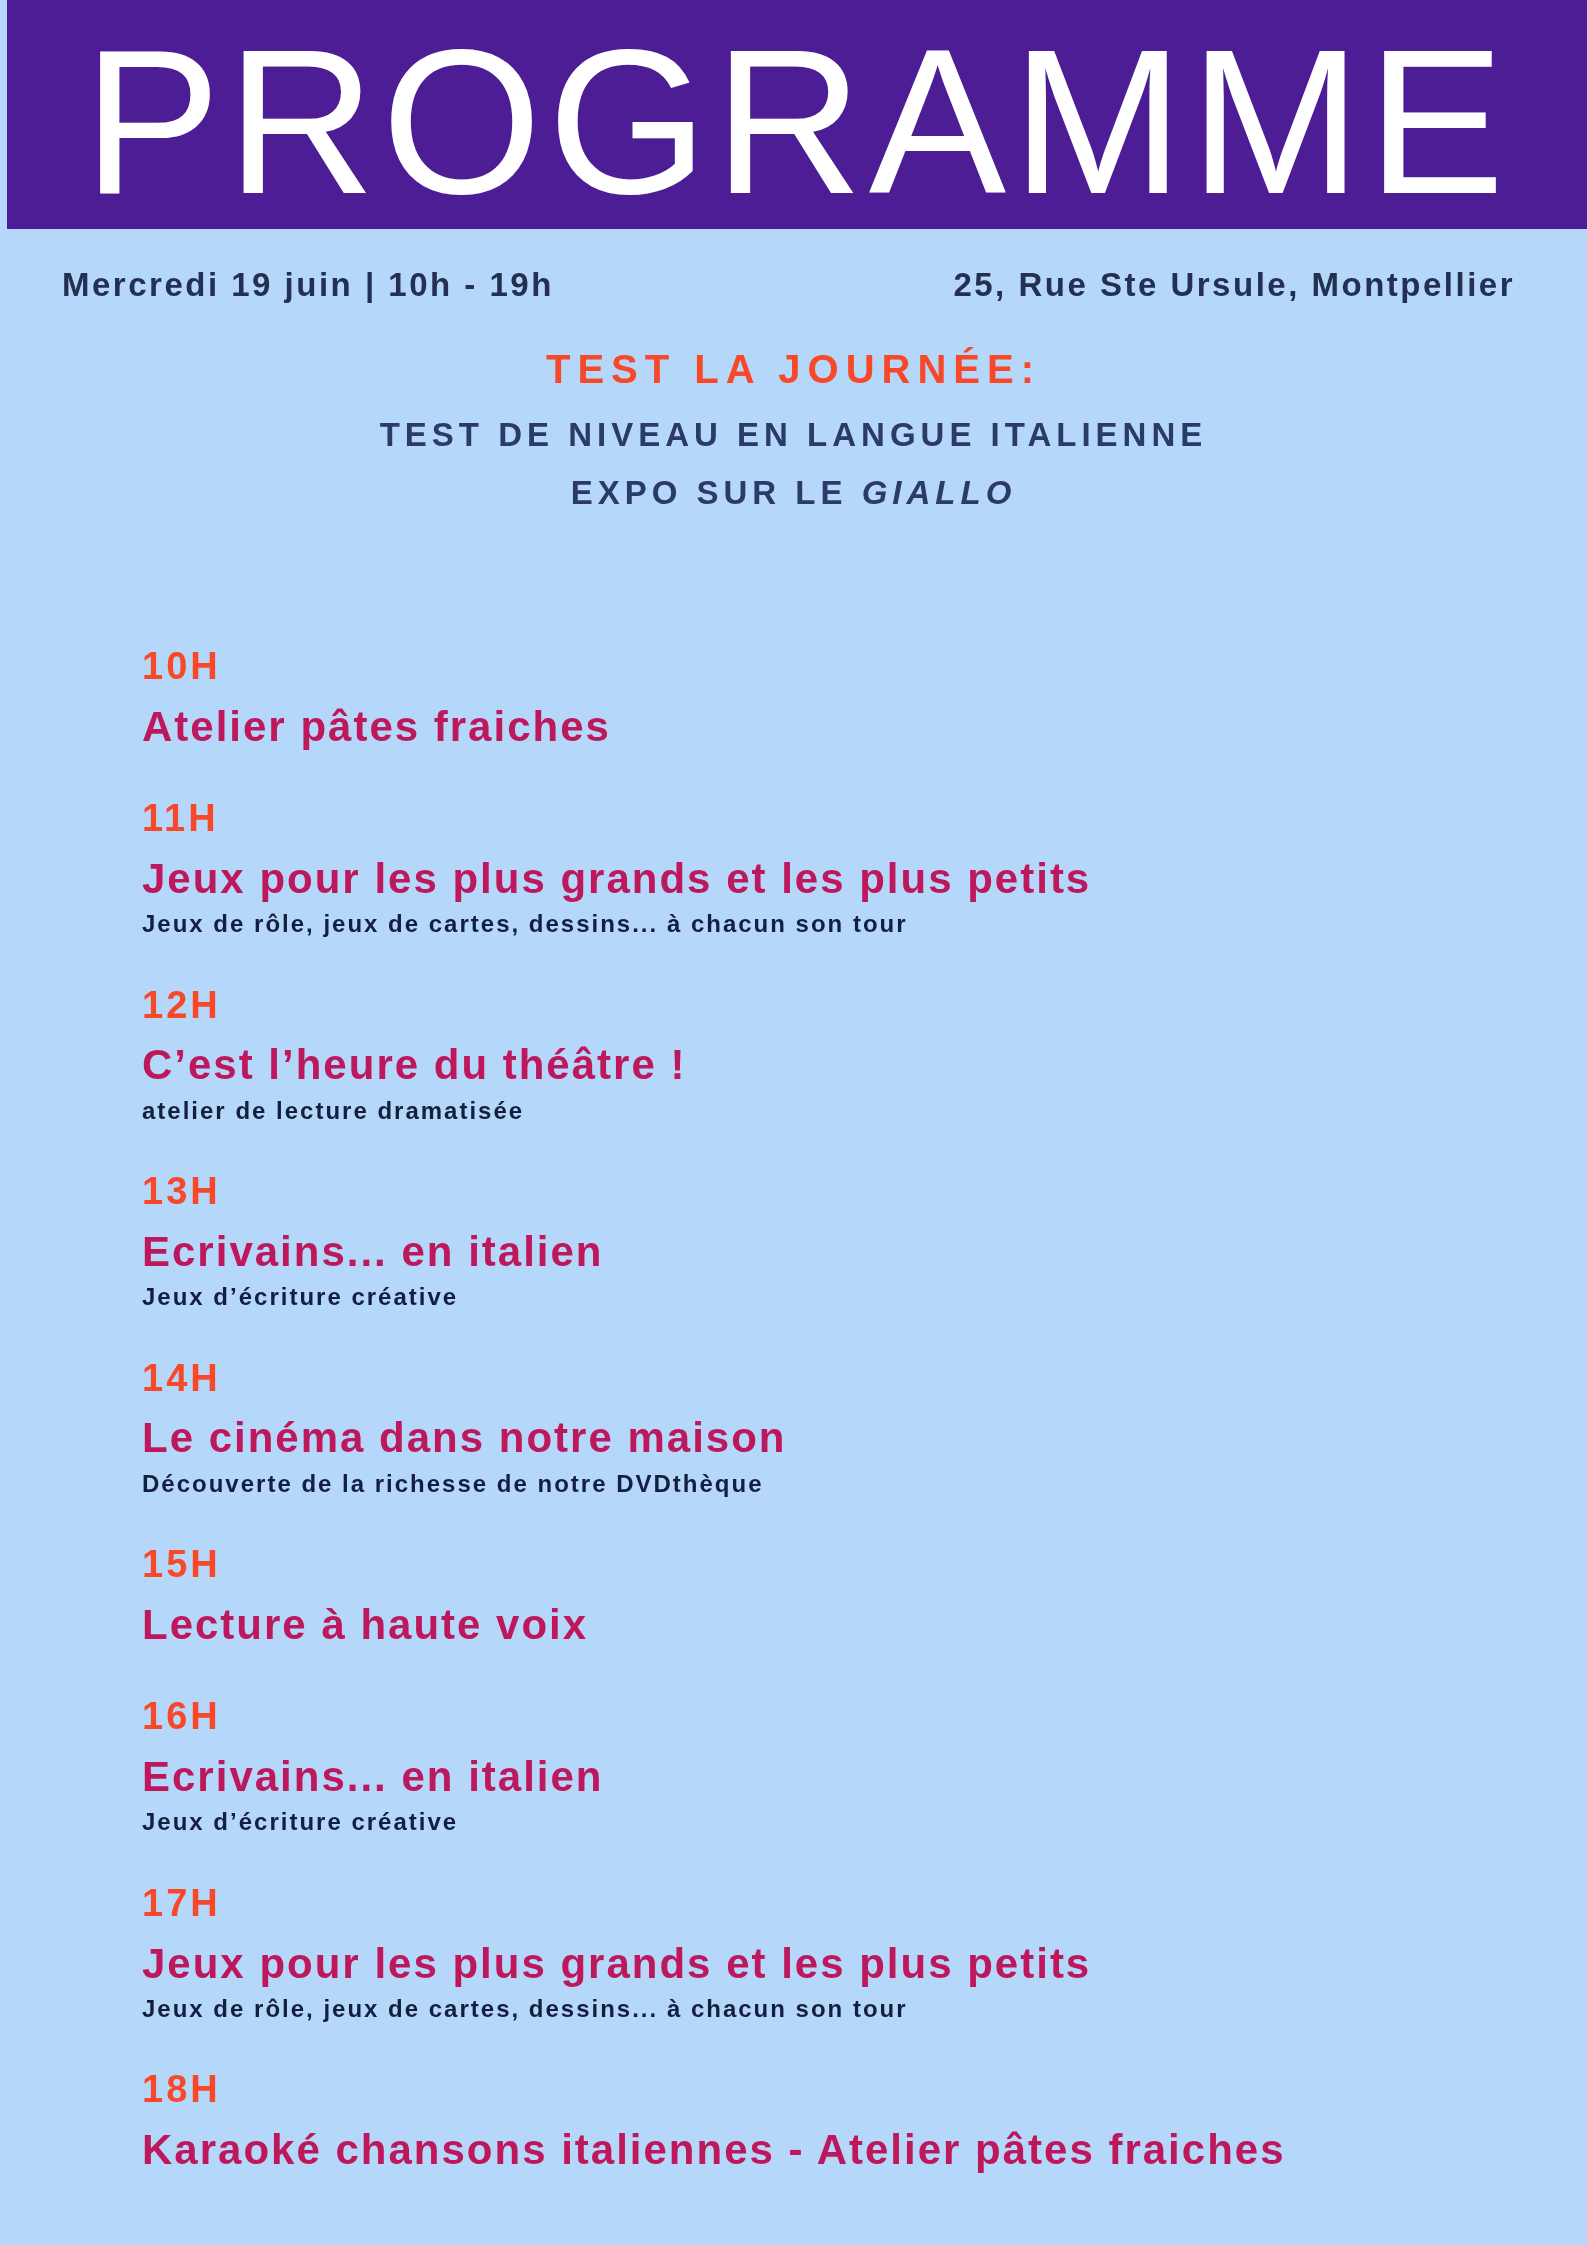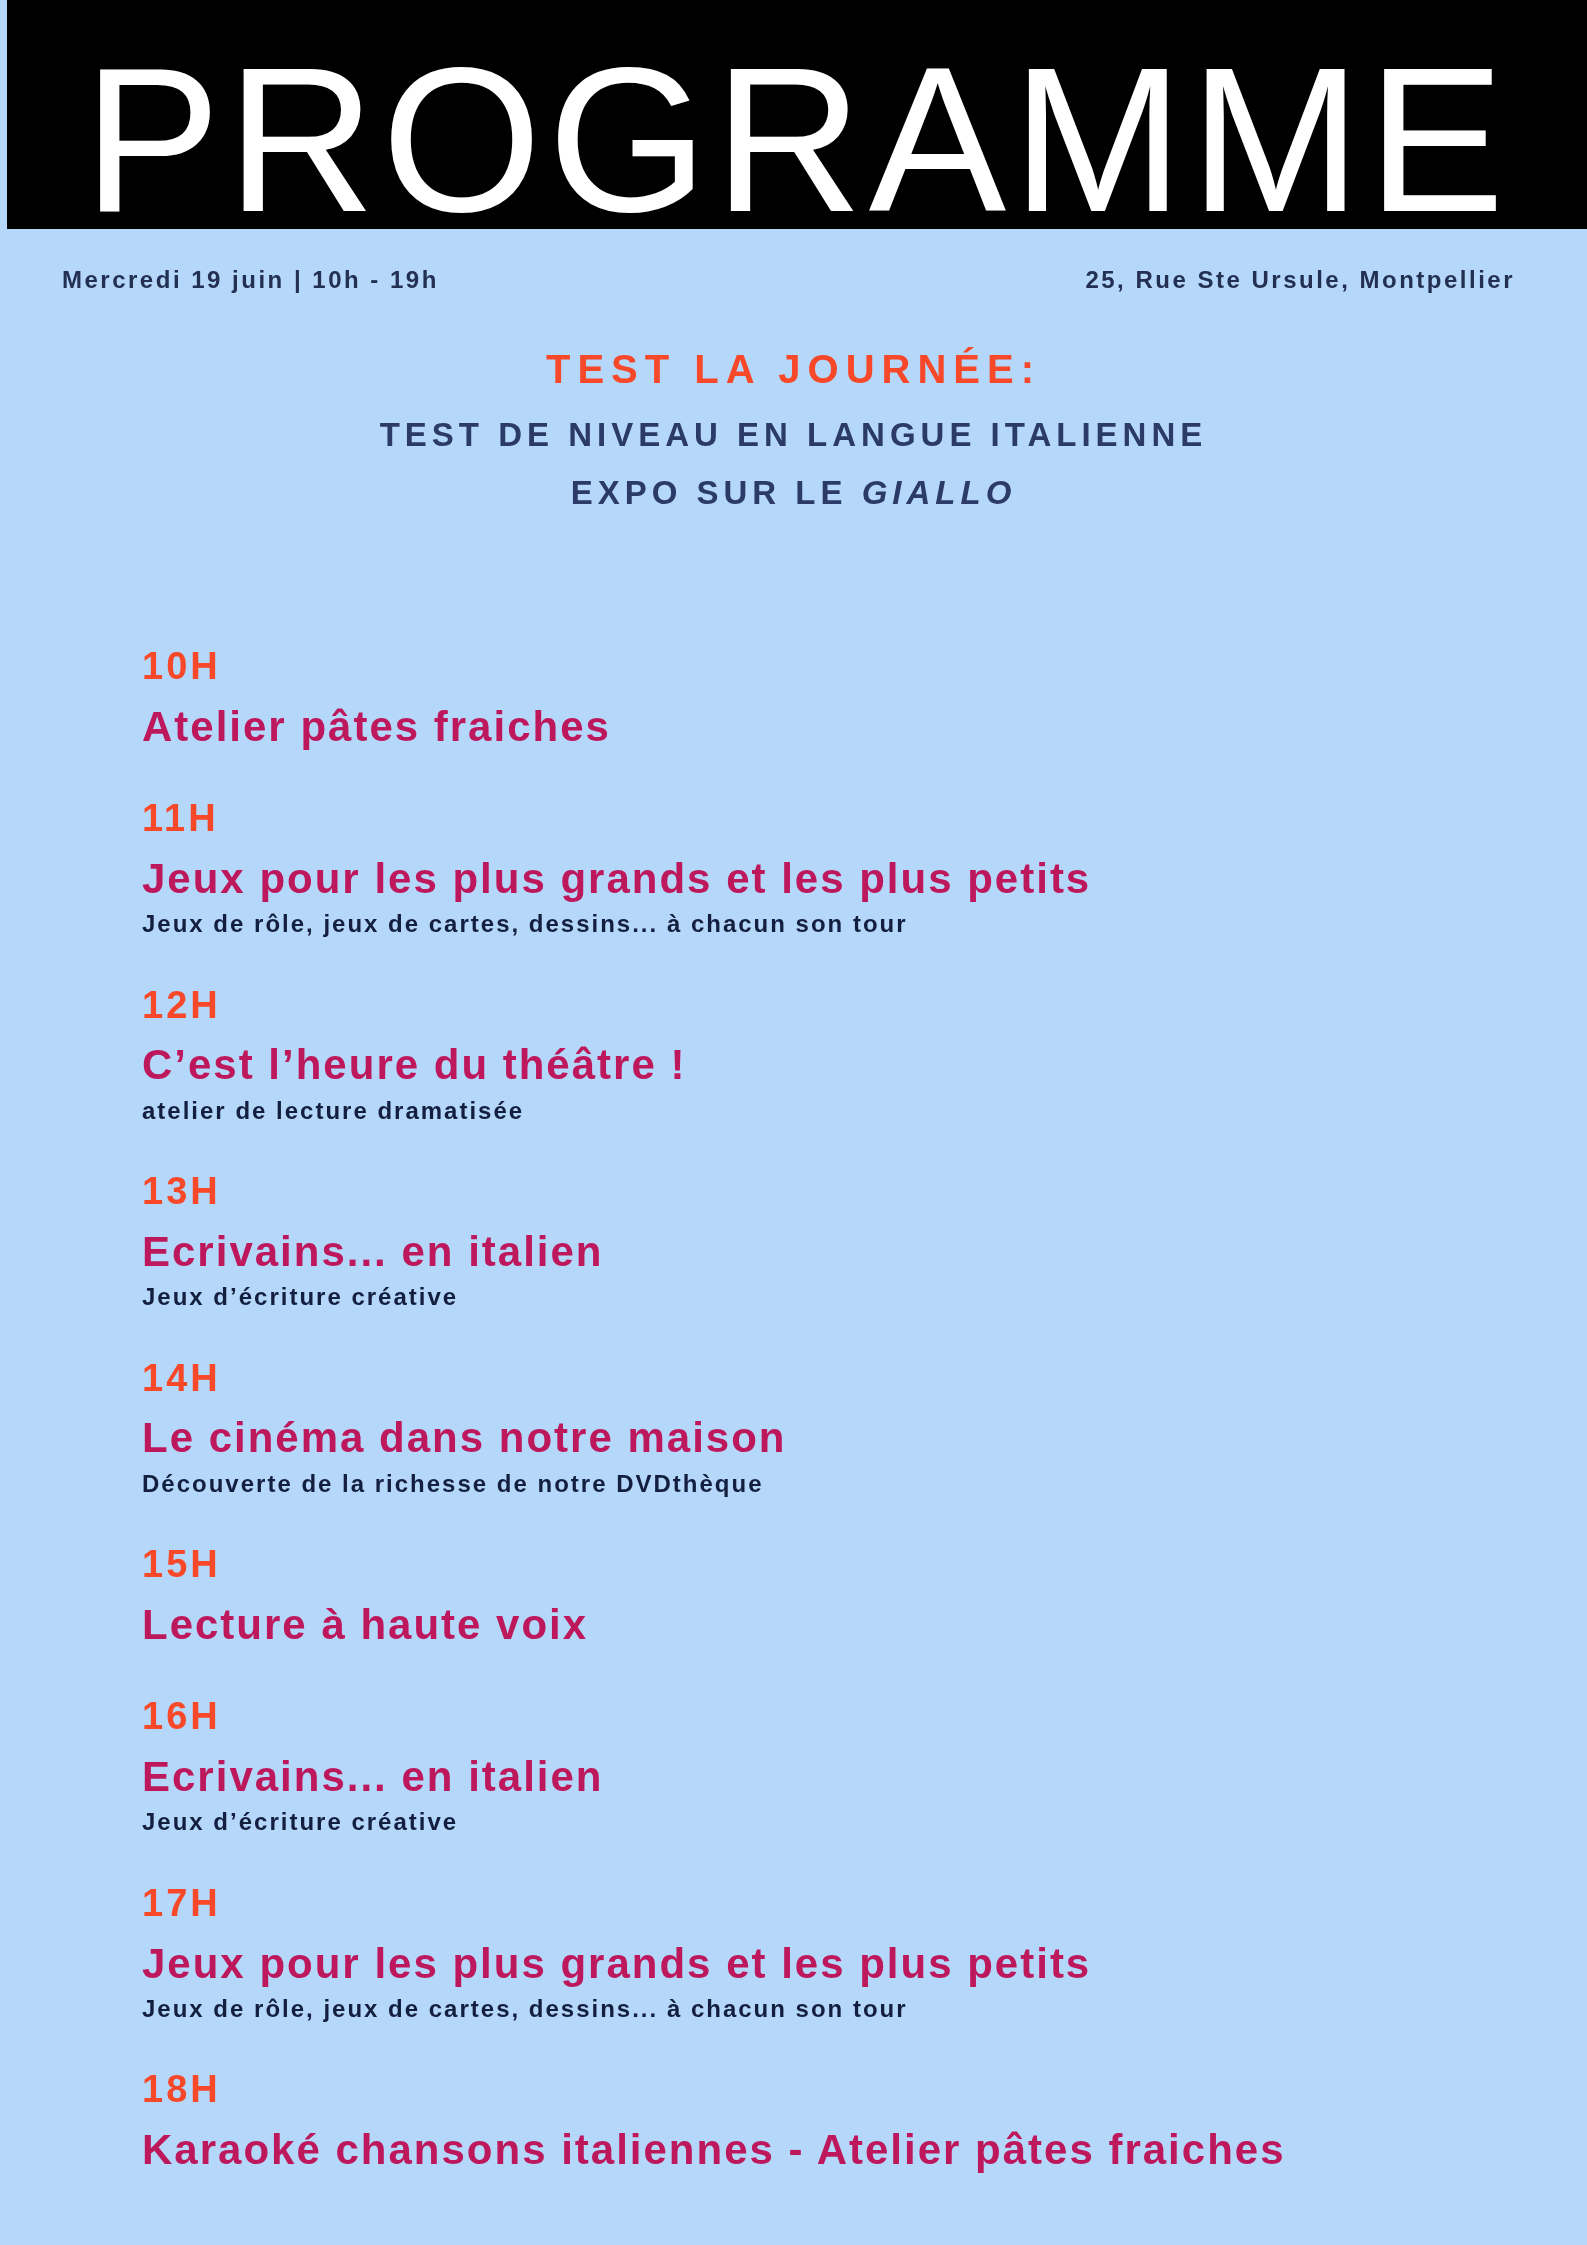--- a/index.html
+++ b/index.html
@@ -9,44 +9,44 @@
     background: #B5D8FA;
     font-family: "Liberation Sans", sans-serif;
     overflow: hidden;
   }
 
   
   .banner {
     position: absolute;
     left: 7px; right: 0; top: 0;
     height: 229px;
-    background: #000000;
+    background: #4c1d95;
     display: flex;
-    align-items: flex-end;
+    align-items: center;
     justify-content: center;
     overflow: hidden;
   }
   .banner h1 {
     margin: 0 0 -14px 0;
     color: #FFFFFF;
     font-weight: 400;
     font-size: 206px;
     line-height: 1;
     letter-spacing: 6px;
     white-space: nowrap;
   }
 
   
   .meta-row {
     position: absolute;
     top: 266px; left: 62px; right: 72px;
     display: flex;
     justify-content: space-between;
     color: #233052;
-    font-size: 24px;
+    font-size: 33px;
     font-weight: 700;
     letter-spacing: 2.5px;
     white-space: nowrap;
   }
 
   
   .allday {
     position: absolute;
     top: 347px; left: 0; right: 0;
     text-align: center;

